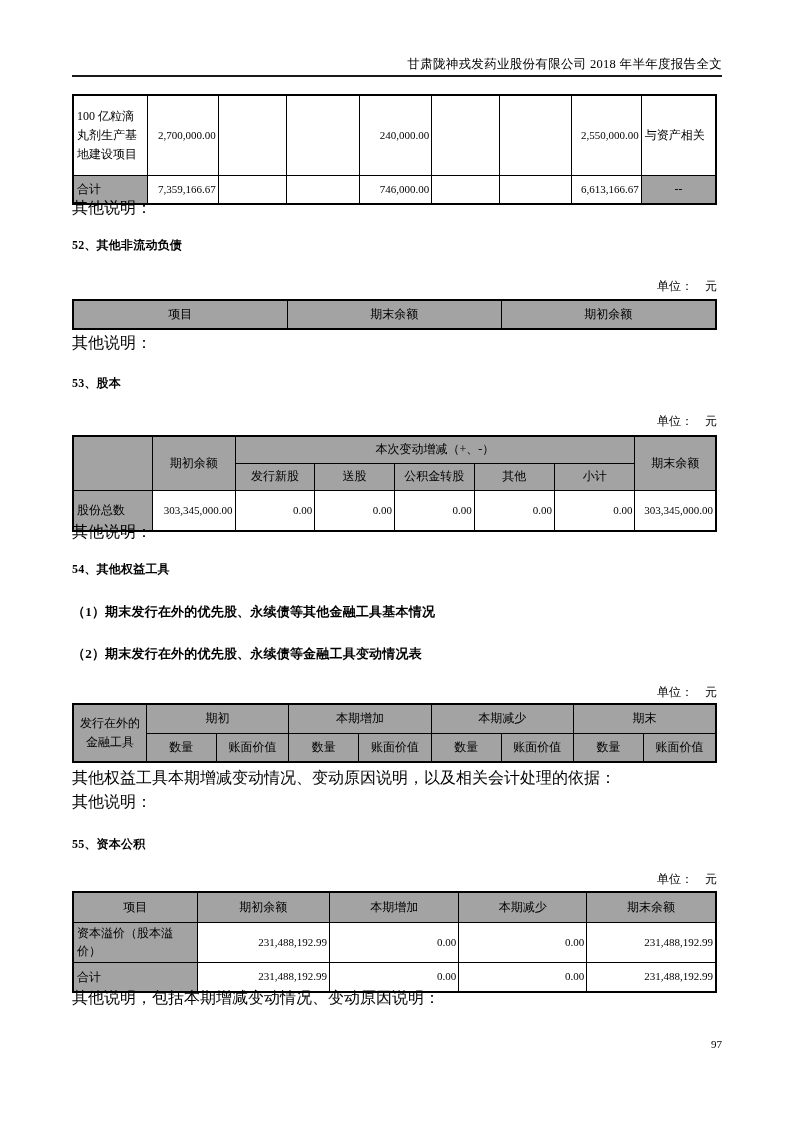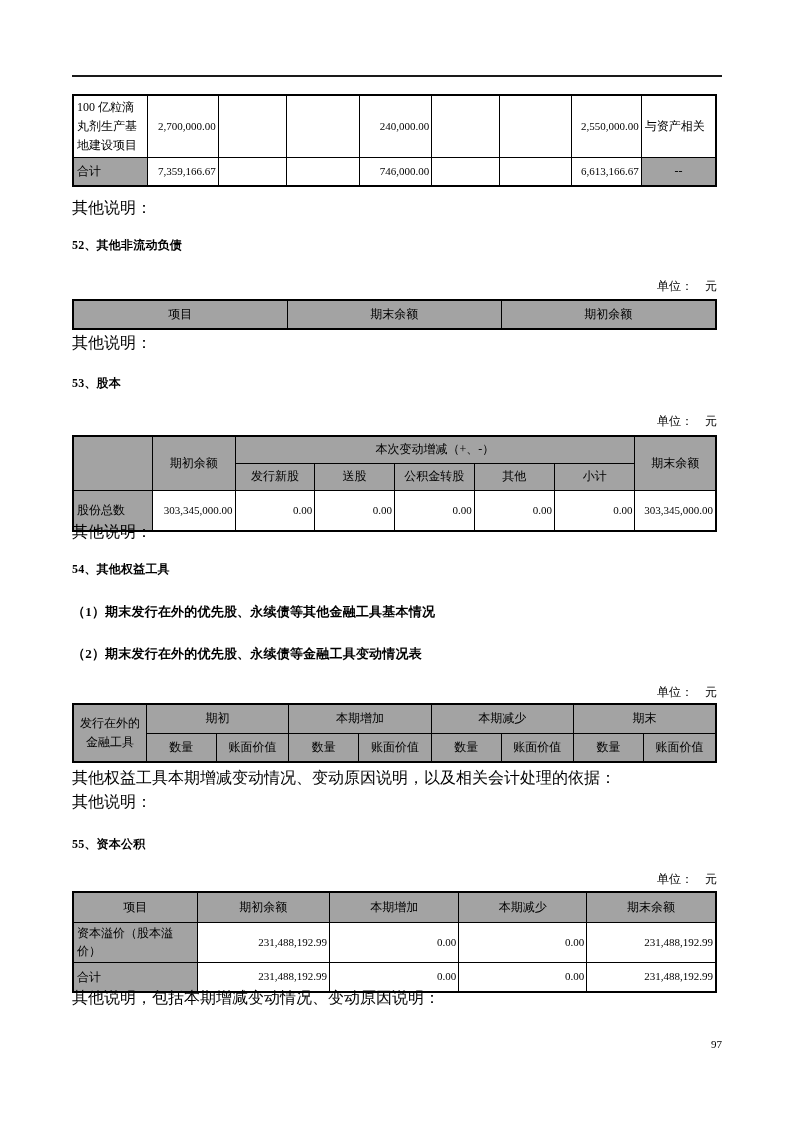--- a/index.html
+++ b/index.html
@@ -66,34 +66,35 @@
   .page-number {
     position: absolute;
     top: 1038px;
     left: 72px;
     width: 650px;
     text-align: right;
     font-size: 11px;
   }
 
   
-  .t-top tr.r1 td { height: 62px; }
+  .t-top tr.r1 td { height: 80px; }
   .t-top tr.r2 td { height: 29px; }
   .t52 td { height: 29px; }
   .t53 tr.h1 td { height: 27px; }
   .t53 tr.h2 td { height: 27px; }
   .t53 tr.d1 td { height: 41px; }
   .t54 tr td { height: 29px; }
   .t55 tr td { height: 30px; }
 </style>
 </head>
 <body>
 
 <div class="page">
 
+  <div class="abs doc-header">甘肃陇神戎发药业股份有限公司 2018 年半年度报告全文</div>
   <div class="abs header-rule"></div>
 
   <table class="abs t-top" style="top:94px;">
     <colgroup>
       <col style="width:11.6%">
         <col style="width:11.0%">
         <col style="width:10.6%">
         <col style="width:11.3%">
       <col style="width:11.3%">
         <col style="width:10.5%">

